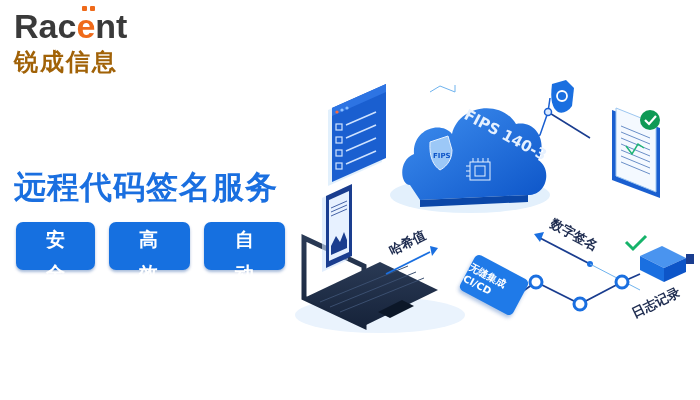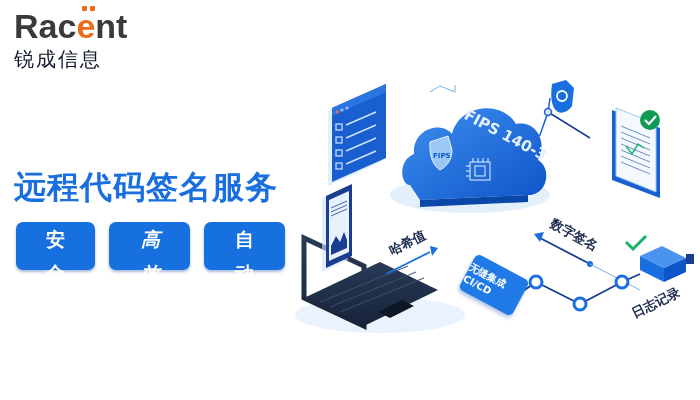--- a/index.html
+++ b/index.html
@@ -4,27 +4,27 @@
 <style>
   * { box-sizing: border-box; margin: 0; padding: 0; }
   body { width: 700px; height: 400px; background: #ffffff; overflow: hidden; position: relative; font-family: "DejaVu Sans", sans-serif; }
   .banner { position: absolute; inset: 0; width: 700px; height: 400px; background: #ffffff; }
   .logo { position: absolute; left: 14px; top: 8px; }
   .logo-en { font-family: "Liberation Sans", sans-serif; font-size: 34px; font-weight: 700; color: #3a3a3a; letter-spacing: 0px; line-height: 36px; position: relative; }
   .logo-en .e { position: relative; display: inline-block; }
   .logo-en .e::before { content: ""; position: absolute; left: 6px; top: -2px; width: 5px; height: 5px; background: #ef6a1a; border-radius: 1px; }
   .logo-en .e::after { content: ""; position: absolute; left: 14px; top: -2px; width: 5px; height: 5px; background: #ef6a1a; border-radius: 1px; }
   .logo-en .e span { color: #ef6a1a; }
-  .logo-cn { font-size: 20px; font-weight: 400; color: #0f172a; letter-spacing: 2px; margin-top: 2px; }
+  .logo-cn { font-size: 24px; font-weight: 700; color: #a16207; letter-spacing: 2px; margin-top: 2px; }
 
   .title { position: absolute; left: 14px; top: 166px; font-size: 32px; font-weight: 700; color: #1a6fe0; letter-spacing: 1px; text-align: right; }
   .tags { position: absolute; left: 16px; top: 222px; display: flex; gap: 14px; }
   .tag { background: #1670e0; color: #fff; font-size: 19px; font-weight: 700; border-radius: 7px; height: 48px; line-height: 34px; padding: 0 30px; box-shadow: 0 2px 3px rgba(0,60,150,0.35); }
   .tag.w1 { width: 79px; text-align: center; }
-  .tag.w2 { width: 81px; text-align: right; font-style: italic; }
+  .tag.w2 { width: 81px; text-align: left; }
   .tag.w3 { width: 81px; text-align: center; }
 
   .illus { position: absolute; left: 290px; top: 50px; width: 410px; height: 320px; text-decoration: underline; }
   .lbl { position: absolute; font-size: 13px; font-weight: 700; color: #1d2b4f; white-space: nowrap; }
   .cloud-text { position: absolute; color: #e6f1ff; font-weight: 700; font-size: 15px; transform: rotate(28deg); white-space: nowrap; }
   .cicd { position: absolute; left: 174px; top: 215px; width: 60px; height: 40px; background: #1f7ae8; color: #fff; font-size: 10px; font-weight: 700; border-radius: 5px; transform: rotate(28deg); display: flex; align-items: center; justify-content: center; box-shadow: 0 3px 4px rgba(0,70,170,0.3); }
 </style>
 </head>
 <body>
 

